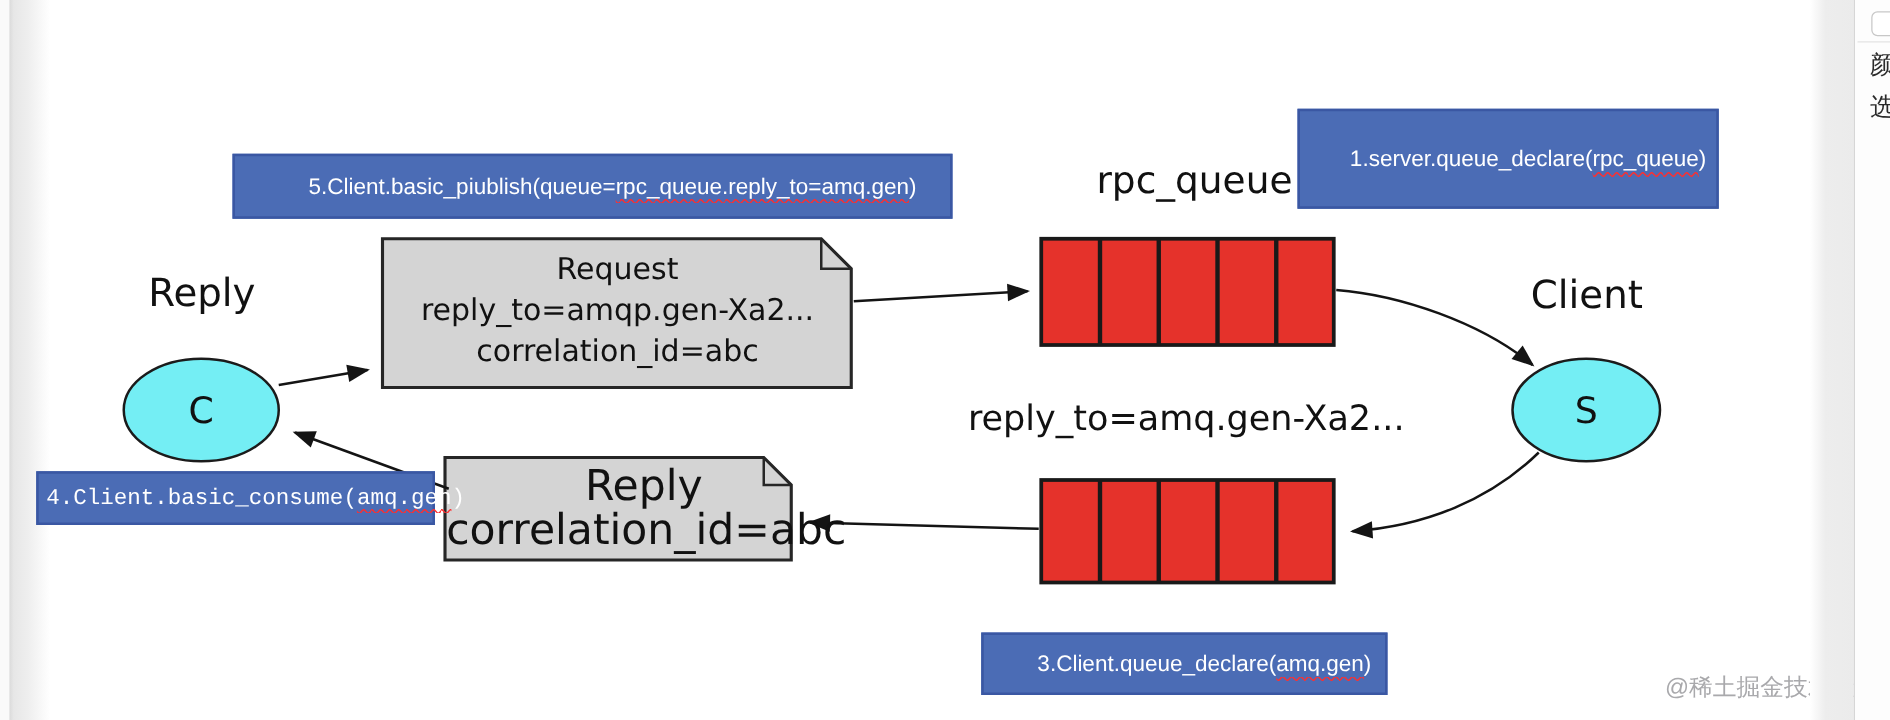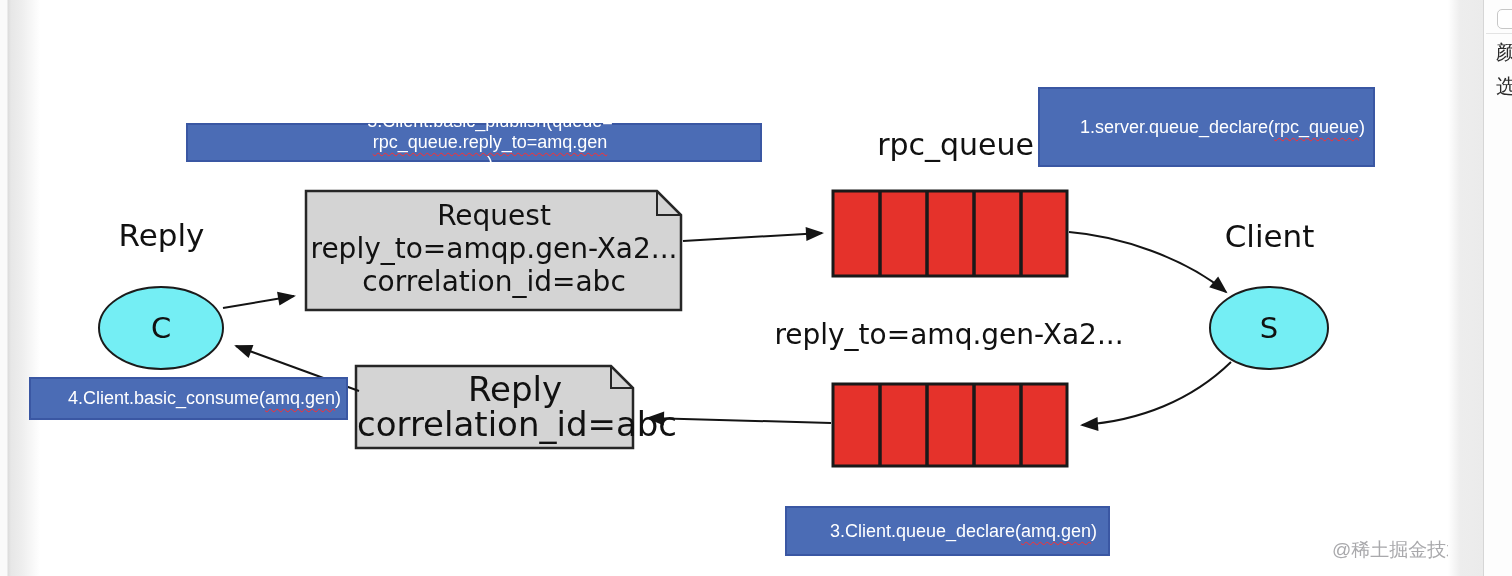--- a/index.html
+++ b/index.html
@@ -23,30 +23,30 @@
   #shapes{position:absolute;left:0;top:0;}
 
   
   .gtext{position:absolute;color:#111;font-family:"DejaVu Sans",sans-serif;text-align:center;white-space:nowrap;}
   #client-label{left:94px;top:217px;width:135px;font-size:31px;}
   #server-label{left:1202px;top:218px;width:135px;font-size:31px;}
   #rpc-queue-label{left:862px;top:127px;width:172px;font-size:30px;text-align:right;}
   #center-note{left:747px;top:318px;width:404px;font-size:28px;}
   #client-symbol{left:129px;top:311px;width:64px;font-size:29px;}
   #server-symbol{left:1237px;top:311px;width:64px;font-size:29px;}
-  #request-note-text{left:307px;top:199px;width:374px;font-size:28px;line-height:33px;}
+  #request-note-text{left:307px;top:199px;width:374px;font-size:24px;line-height:33px;}
   #reply-note-text{left:357px;top:372px;width:316px;font-size:34px;line-height:35px;}
 
   
   .ann{position:absolute;background:#4b6cb5;border:2px solid #3a57a3;box-sizing:border-box;
     color:#ffffff;font-size:18px;display:flex;align-items:center;justify-content:center;
     white-space:nowrap;padding-left:32px;}
-  #ann5{left:186px;top:123px;width:576px;height:39px;flex-direction:column;}
+  #ann5{left:186px;top:123px;width:576px;height:52px;}
   #ann12{left:1038px;top:87px;width:337px;height:80px;flex-direction:column;line-height:26px;}
-  #ann4{left:29px;top:377px;width:319px;height:43px;}
+  #ann4{left:29px;top:377px;width:319px;height:43px;font-family:Liberation Mono, monospace;}
   #ann3{left:785px;top:477px;width:325px;height:50px;margin-top:29px;}
   .wavy{text-decoration-line:underline;text-decoration-style:wavy;text-decoration-color:#ff2e2e;
     text-decoration-thickness:1px;text-underline-offset:4px;}
 
   #watermark{position:absolute;left:1332px;top:537px;font-size:19px;color:#a9a9ac;white-space:nowrap;}
 </style>
 </head>
 <body>
 
 <div id="screen">

